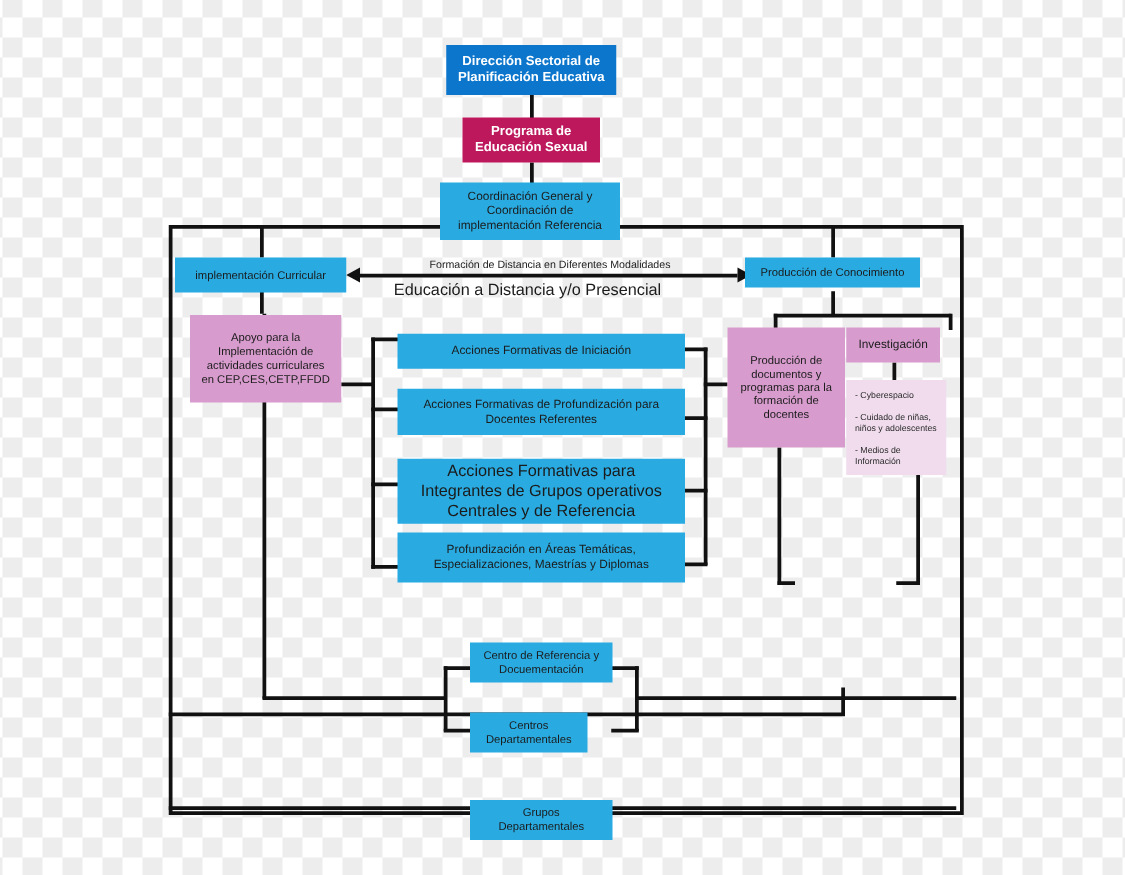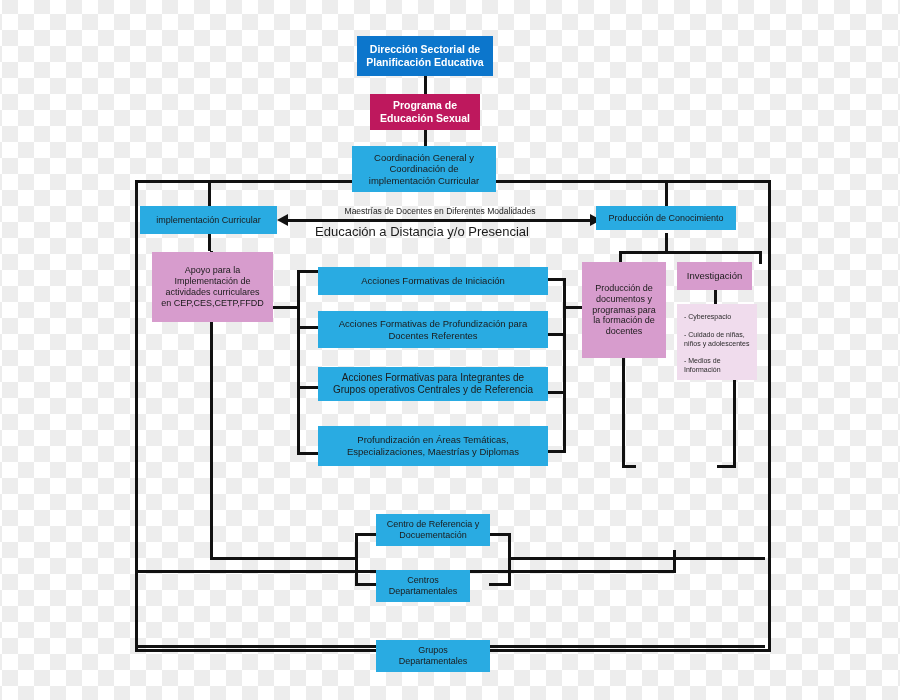--- a/index.html
+++ b/index.html
@@ -85,21 +85,21 @@
   <div class="ln hline" style="left:619px;top:251px;width:142px;"></div>
   <div class="ln vline" style="left:619px;top:251px;height:13px;"></div>
   <div class="ln vline" style="left:759px;top:251px;height:13px;"></div>
 
   <div class="ln vline" style="left:714px;top:290px;height:14px;"></div>
 
   <div class="ln hline" style="left:287px;top:219px;width:303px;"></div>
   <div class="arrow-head arrow-left" style="left:277px;top:214px;"></div>
   <div class="arrow-head arrow-right" style="left:590px;top:214px;"></div>
 
-  <div class="lbl" style="left:300px;top:206px;width:280px;font-size:8.5px;">Maestrías de Docentes en Diferentes Modalidades</div>
+  <div class="lbl" style="left:300px;top:206px;width:280px;font-size:8.5px;">Formación de Distancia en Diferentes Modalidades</div>
   <div class="lbl" style="left:272px;top:224px;width:300px;font-size:13px;">Educación a Distancia y/o Presencial</div>
 
   <div class="ln hline" style="left:273px;top:306px;width:27px;"></div>
   <div class="ln vline" style="left:297px;top:270px;height:185px;"></div>
   <div class="ln hline" style="left:297px;top:270px;width:22px;"></div>
   <div class="ln hline" style="left:297px;top:326px;width:22px;"></div>
   <div class="ln hline" style="left:297px;top:386px;width:22px;"></div>
   <div class="ln hline" style="left:297px;top:452px;width:22px;"></div>
 
   <div class="ln vline" style="left:563px;top:278px;height:174px;"></div>
@@ -132,21 +132,21 @@
 
   <div class="box blue-dark" style="left:357px;top:36px;width:136px;height:40px;font-size:10.5px;">
     <span>Dirección Sectorial de Planificación Educativa</span>
   </div>
 
   <div class="box magenta" style="left:370px;top:94px;width:110px;height:36px;font-size:10.5px;">
     <span>Programa de Educación Sexual</span>
   </div>
 
   <div class="box blue-light" style="left:352px;top:146px;width:144px;height:46px;font-size:9.5px;">
-    <span>Coordinación General y Coordinación  de implementación Curricular</span>
+    <span>Coordinación General y Coordinación  de implementación Referencia</span>
   </div>
 
   <div class="box blue-light" style="left:140px;top:206px;width:137px;height:28px;font-size:9px;">
     <span>implementación Curricular</span>
   </div>
 
   <div class="box blue-light" style="left:596px;top:206px;width:140px;height:24px;font-size:9px;text-align:center;">
     <span>Producción de Conocimiento</span>
   </div>
 
@@ -155,29 +155,29 @@
   </div>
 
   <div class="box blue-light" style="left:318px;top:267px;width:230px;height:28px;font-size:9.5px;">
     <span>Acciones Formativas de Iniciación</span>
   </div>
 
   <div class="box blue-light" style="left:318px;top:311px;width:230px;height:37px;font-size:9.5px;">
     <span>Acciones Formativas de Profundización para Docentes Referentes</span>
   </div>
 
-  <div class="box blue-light" style="left:318px;top:367px;width:230px;height:34px;font-size:10px;">
+  <div class="box blue-light" style="left:318px;top:367px;width:230px;height:52px;font-size:13px;">
     <span>Acciones Formativas para Integrantes de Grupos operativos Centrales y de Referencia</span>
   </div>
 
   <div class="box blue-light" style="left:318px;top:426px;width:230px;height:40px;font-size:9.5px;">
     <span>Profundización en Áreas Temáticas, Especializaciones, Maestrías y Diplomas</span>
   </div>
 
-  <div class="box pink" style="left:582px;top:262px;width:84px;height:96px;font-size:9px;">
+  <div class="box pink" style="left:582px;top:262px;width:94px;height:96px;font-size:9px;">
     <span>Producción de documentos y programas para la formación de docentes</span>
   </div>
 
   <div class="box pink" style="left:677px;top:262px;width:75px;height:28px;font-size:9.5px;">
     <span>Investigación</span>
   </div>
 
   <div class="bullets pink-pale" style="left:677px;top:304px;width:80px;height:76px;font-size:7px;">
     <div>- Cyberespacio</div>
     <div>- Cuidado de niñas, niños y adolescentes</div>

